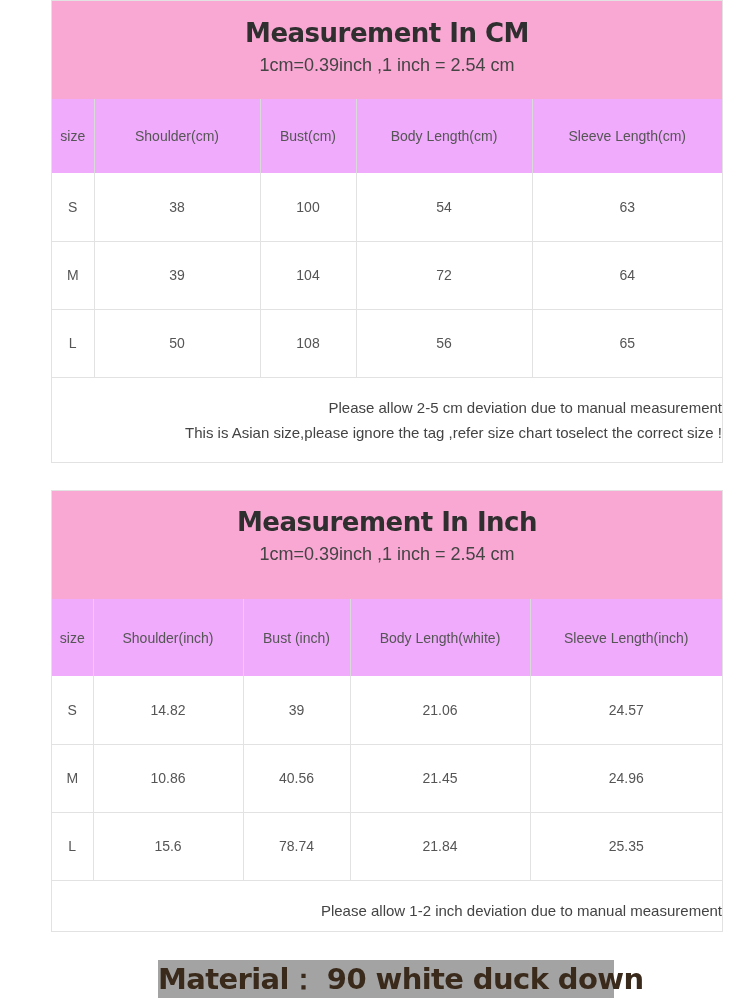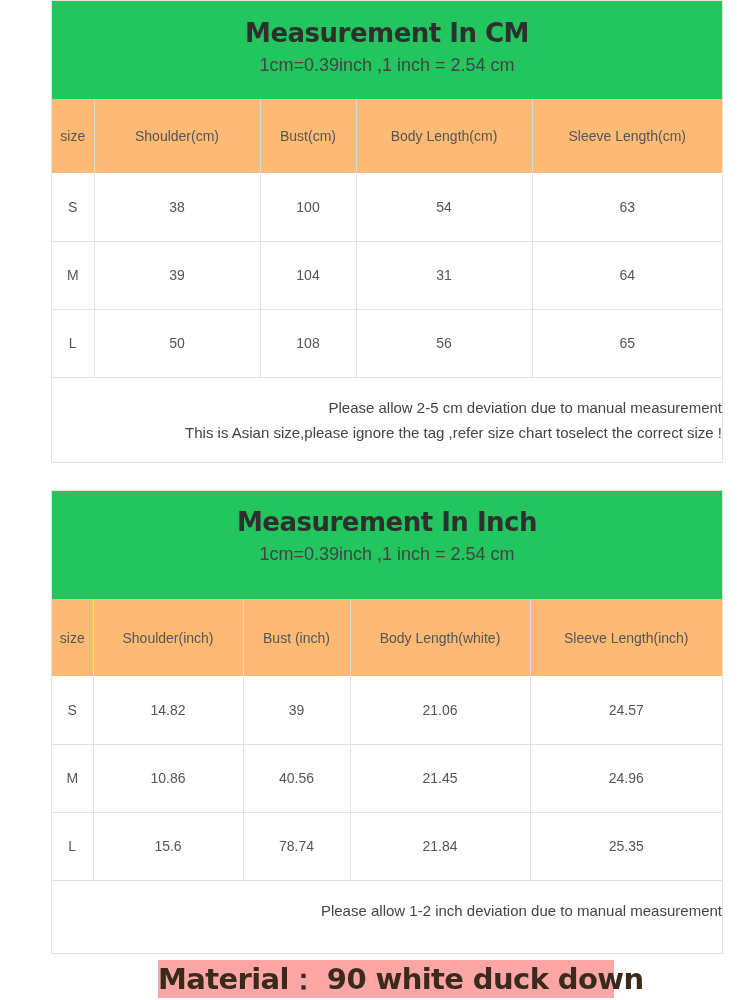--- a/index.html
+++ b/index.html
@@ -1,30 +1,30 @@
 <!DOCTYPE html>
 <html><head>
 <meta charset="utf-8">
 <style>
   html, body { margin: 0; padding: 0; background: #ffffff; }
   body { width: 750px; height: 1000px; position: relative; overflow: hidden;
          font-family: "Liberation Sans", sans-serif; color: #444; }
   .chart { position: absolute; left: 51px; width: 670px; border: 1px solid #e2e2e2; background: #fff; }
-  .chart-head { background: #22c55e; text-align: center; }
+  .chart-head { background: #f9a8d4; text-align: center; }
   .chart-title { font-family: "DejaVu Sans", sans-serif; font-weight: bold; font-size: 26px;
                  color: #2f2f2f; letter-spacing: -0.5px; }
   .chart-sub { font-size: 18px; color: #444; }
   table { border-collapse: collapse; width: 100%; table-layout: fixed; }
   th, td { text-align: center; font-size: 14px; color: #555; font-weight: normal;
            border-right: 1px solid #e2e2e2; border-bottom: 1px solid #e2e2e2; padding: 0; }
-  th { background: #fdba74; border-right: 1px solid #dadada; border-bottom: none; color: #555; text-align: center; }
+  th { background: #f0abfc; border-right: 1px solid #dadada; border-bottom: none; color: #555; text-align: center; }
   th:last-child, td:last-child { border-right: none; }
   .note { text-align: right; font-size: 15px; color: #444; line-height: 25px; }
   .material { position: absolute; left: 158px; top: 960px; width: 456px; height: 38px;
-              background: #fca5a5; color: #3a2a1c; font-family: "DejaVu Sans", sans-serif;
+              background: #a3a3a3; color: #3a2a1c; font-family: "DejaVu Sans", sans-serif;
               font-weight: bold; font-size: 29px; line-height: 38px; text-align: left;
               white-space: nowrap; letter-spacing: -0.6px; }
 </style>
 </head>
 <body>
 
 <div class="chart" style="top:0px;">
   <div class="chart-head" style="height:98px;">
     <div class="chart-title" style="padding-top:15px;line-height:34px;">Measurement In CM</div>
     <div class="chart-sub" style="line-height:30px;">1cm=0.39inch ,1 inch = 2.54 cm</div>
@@ -51,21 +51,21 @@
         <td>S</td>
         <td>38</td>
         <td>100</td>
         <td>54</td>
         <td>63</td>
       </tr>
       <tr style="height:68px;">
         <td>M</td>
         <td>39</td>
         <td>104</td>
-        <td>31</td>
+        <td>72</td>
         <td>64</td>
       </tr>
       <tr style="height:68px;">
         <td>L</td>
         <td>50</td>
         <td>108</td>
         <td>56</td>
         <td>65</td>
       </tr>
     </tbody>
@@ -115,18 +115,18 @@
       </tr>
       <tr style="height:68px;">
         <td>L</td>
         <td>15.6</td>
         <td>78.74</td>
         <td>21.84</td>
         <td>25.35</td>
       </tr>
     </tbody>
   </table>
-  <div class="note" style="height:72px;padding-top:17px;box-sizing:border-box;">
+  <div class="note" style="height:50px;padding-top:17px;box-sizing:border-box;">
     <div>Please allow 1-2 inch deviation due to manual measurement</div>
   </div>
 </div>
 
 <div class="material">Material：  90 white duck down</div>
 
 </body></html>

